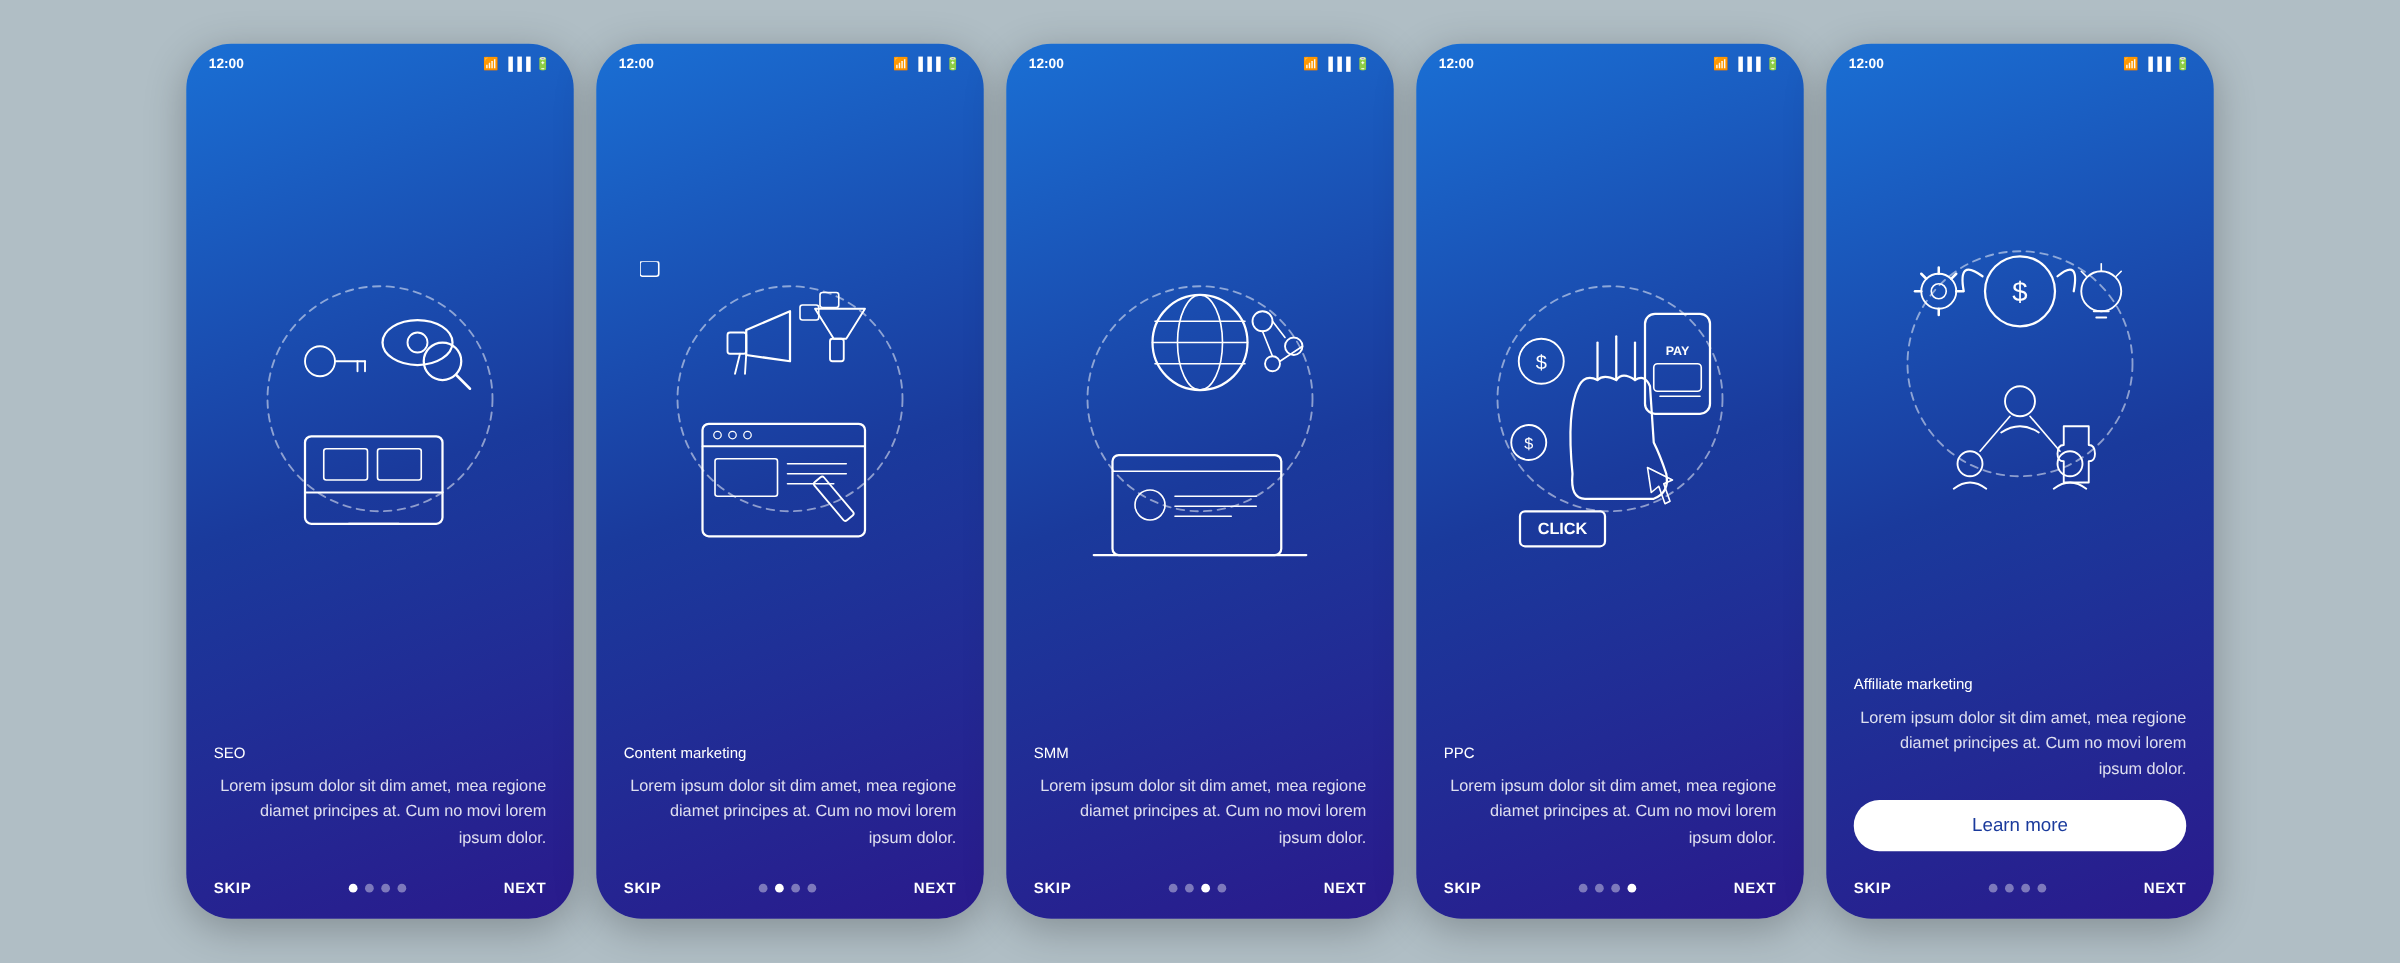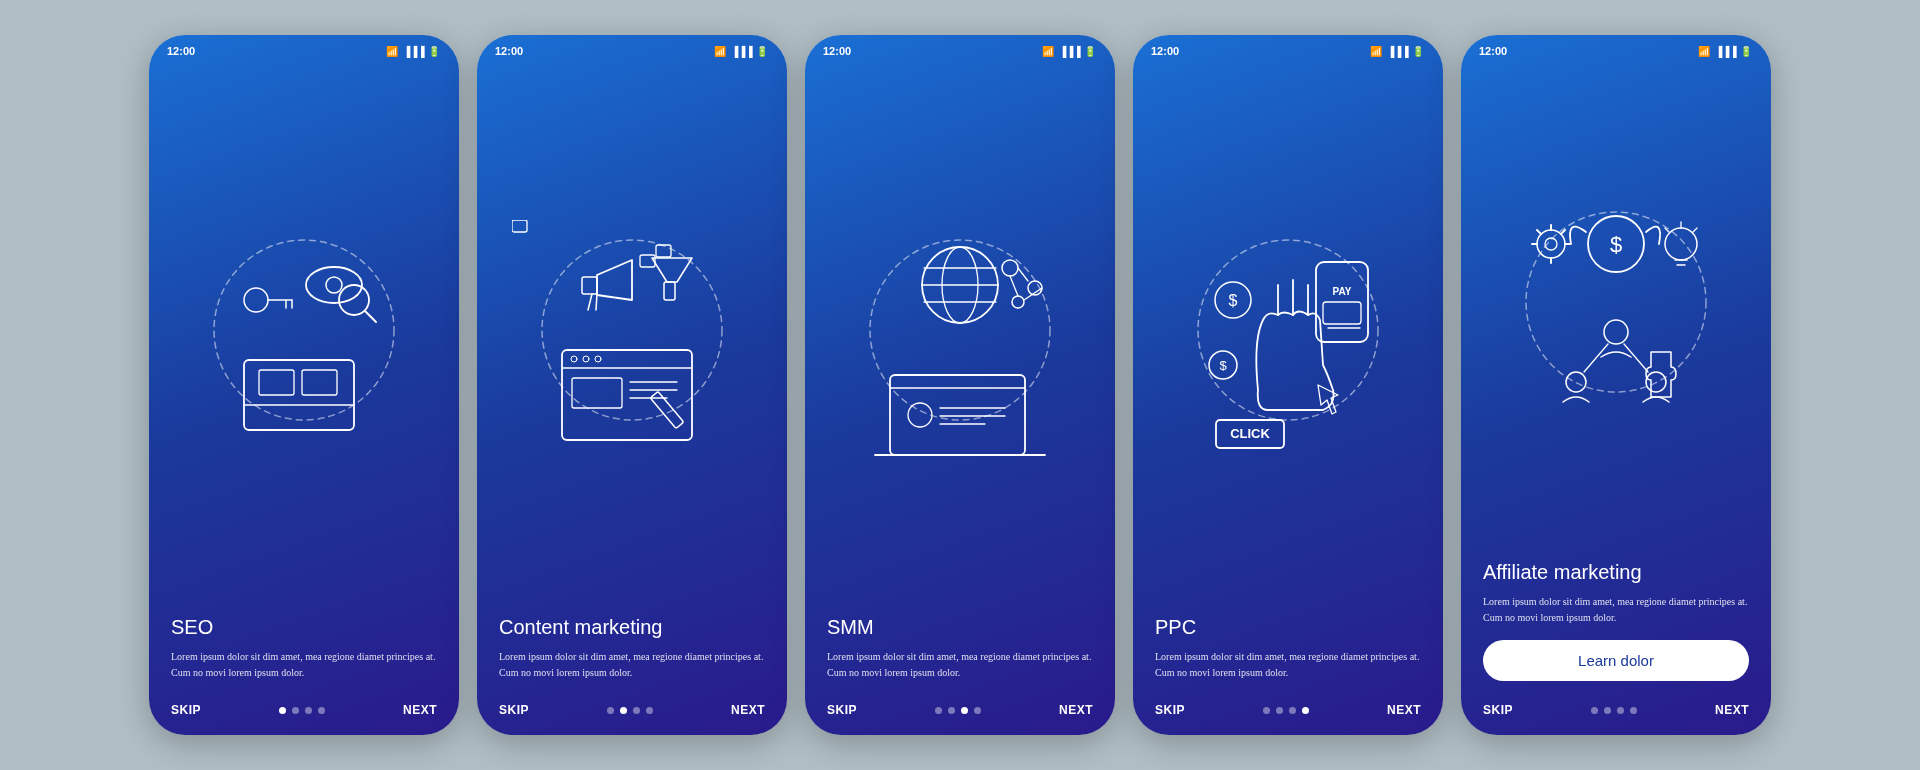--- a/index.html
+++ b/index.html
@@ -76,33 +76,32 @@
 
     
     .content {
       width: 100%;
       padding: 0 22px 0 22px;
       flex-shrink: 0;
     }
 
     .screen-title {
       color: white;
-      font-size: 20px;
+      font-size: 12px;
       font-weight: 400;
       margin-bottom: 10px;
       text-align: left;
     }
 
     .screen-desc {
       color: rgba(255,255,255,0.85);
-      font-size: 10px;
+      font-size: 13px;
       line-height: 1.6;
-      text-align: left;
+      text-align: right;
       margin-bottom: 14px;
-      font-family: Liberation Serif, serif;
     }
 
     .learn-more-btn {
       display: block;
       width: 100%;
       padding: 12px;
       background: white;
       color: #1a3a9c;
       border: none;
       border-radius: 30px;
@@ -420,21 +419,21 @@
 
         <line x1="112" y1="152" x2="88" y2="180" stroke="white" stroke-width="1.3"></line>
         <line x1="128" y1="152" x2="152" y2="180" stroke="white" stroke-width="1.3"></line>
 
         <path d="M155 160 L175 160 L175 175 Q180 175 180 182 Q180 188 175 188 L175 205 L155 205 L155 188 Q150 188 150 182 Q150 175 155 175 Z" stroke="white" stroke-width="1.5" fill="none"></path>
       </svg>
     </div>
     <div class="content">
       <div class="screen-title">Affiliate marketing</div>
       <div class="screen-desc">Lorem ipsum dolor sit dim amet, mea regione diamet principes at. Cum no movi lorem ipsum dolor.</div>
-      <button class="learn-more-btn">Learn dolor</button>
+      <button class="learn-more-btn">Learn more</button>
     </div>
     <div class="bottom-nav">
       <span class="nav-skip">SKIP</span>
       <div class="dots">
         <div class="dot"></div>
         <div class="dot"></div>
         <div class="dot"></div>
         <div class="dot"></div>
       </div>
       <span class="nav-next">NEXT</span>

